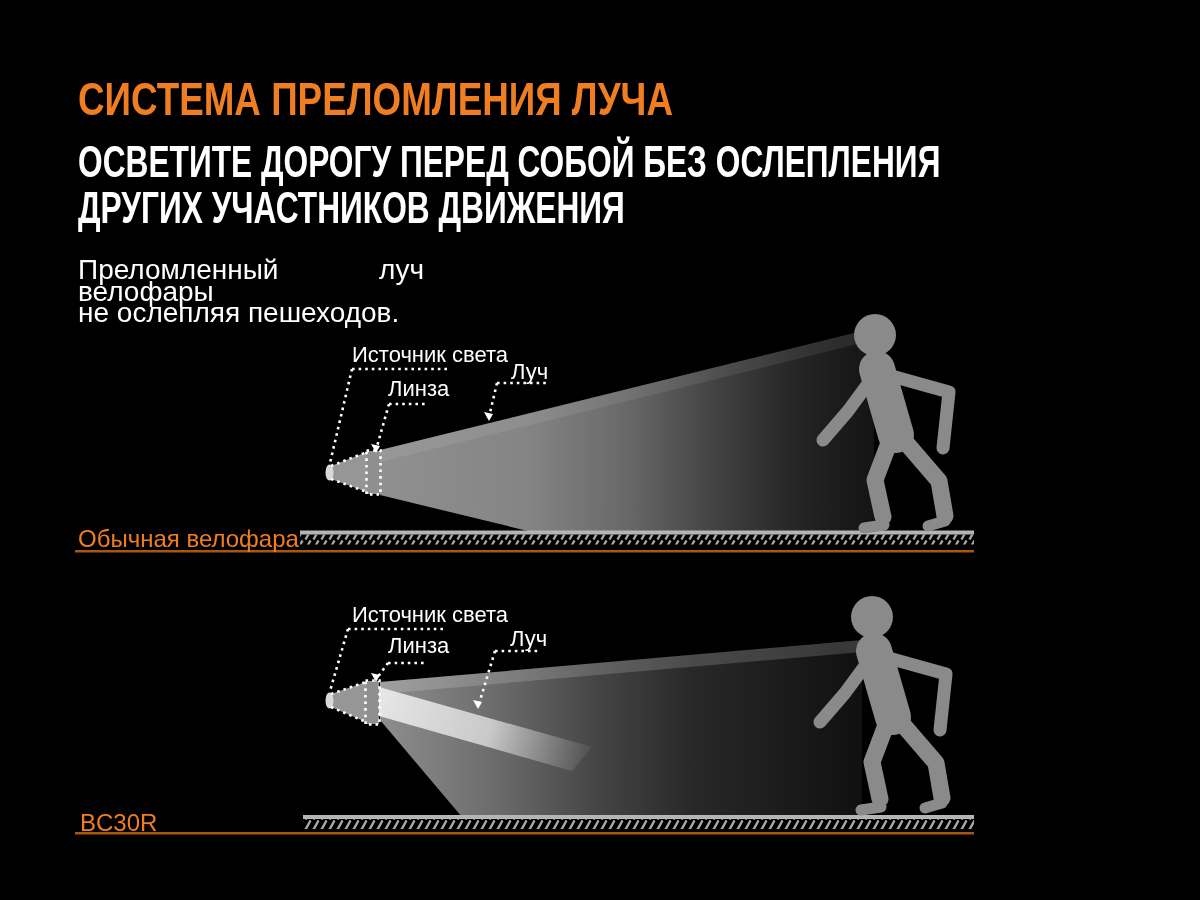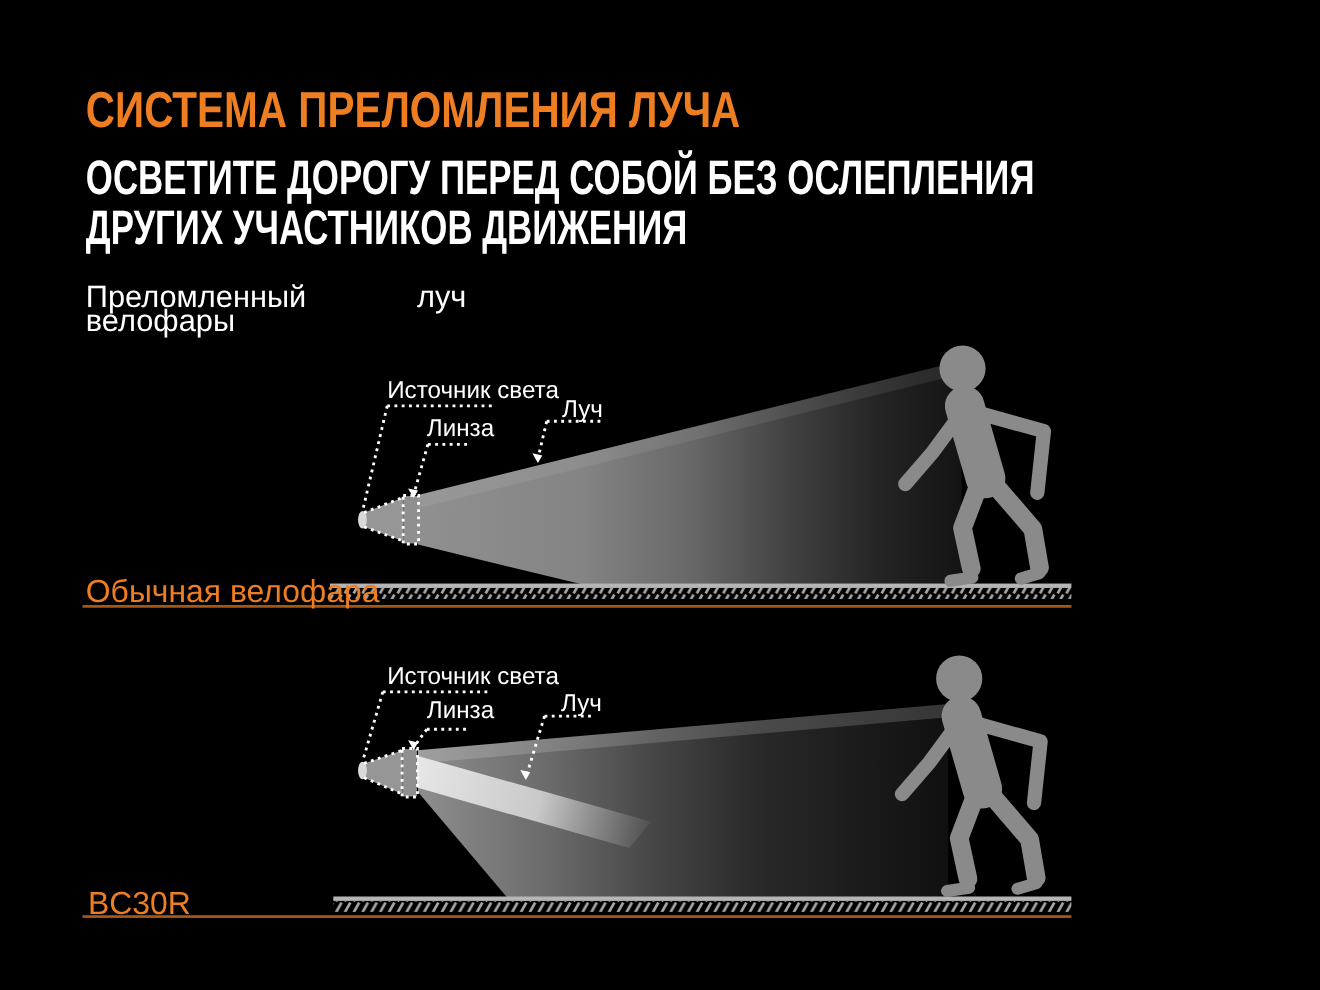--- a/index.html
+++ b/index.html
@@ -8,21 +8,21 @@
   .gfx{position:absolute;left:0;top:0;}
   .abs{position:absolute;white-space:nowrap;}
   .page-title{left:78px;top:72px;font-size:46px;font-weight:700;color:#ee7e21;
               transform:scaleX(.80);transform-origin:0 0;letter-spacing:0;}
   .subtitle{left:78px;top:139px;font-size:44px;font-weight:700;color:#ffffff;
             transform:scaleX(.72);transform-origin:0 0;line-height:45.5px;}
   .desc{left:78px;top:259px;width:346px;font-size:28px;color:#ffffff;
         line-height:21.5px;position:absolute;}
   .desc .jline{text-align:justify;text-align-last:justify;}
   .dlabel{color:#ffffff;font-size:22px;line-height:25px;}
-  .caption{color:#ee7e21;font-size:29px;line-height:25px;}
+  .caption{color:#ee7e21;font-size:24px;line-height:25px;}
   .cap-top{left:78px;top:526px;}
   .cap-bot{left:80px;top:810px;font-weight:400;}
   .lbl-t-src{left:352px;top:342px;}
   .lbl-t-lens{left:388px;top:376px;}
   .lbl-t-beam{left:511px;top:359px;}
   .lbl-b-src{left:352px;top:602px;}
   .lbl-b-lens{left:388px;top:633px;}
   .lbl-b-beam{left:510px;top:626px;}
 </style>
 </head>
@@ -125,20 +125,21 @@
 
   <div class="abs page-title">СИСТЕМА ПРЕЛОМЛЕНИЯ ЛУЧА</div>
 
   <div class="abs subtitle">
     <div>ОСВЕТИТЕ ДОРОГУ ПЕРЕД СОБОЙ БЕЗ ОСЛЕПЛЕНИЯ</div>
     <div>ДРУГИХ УЧАСТНИКОВ ДВИЖЕНИЯ</div>
   </div>
 
   <div class="desc">
     <div class="jline">Преломленный луч велофары</div>
+    <div>не ослепляя пешеходов.</div>
   </div>
 
   <div class="abs dlabel lbl-t-src">Источник света</div>
   <div class="abs dlabel lbl-t-lens">Линза</div>
   <div class="abs dlabel lbl-t-beam">Луч</div>
   <div class="abs caption cap-top">Обычная велофара</div>
 
   <div class="abs dlabel lbl-b-src">Источник света</div>
   <div class="abs dlabel lbl-b-lens">Линза</div>
   <div class="abs dlabel lbl-b-beam">Луч</div>

